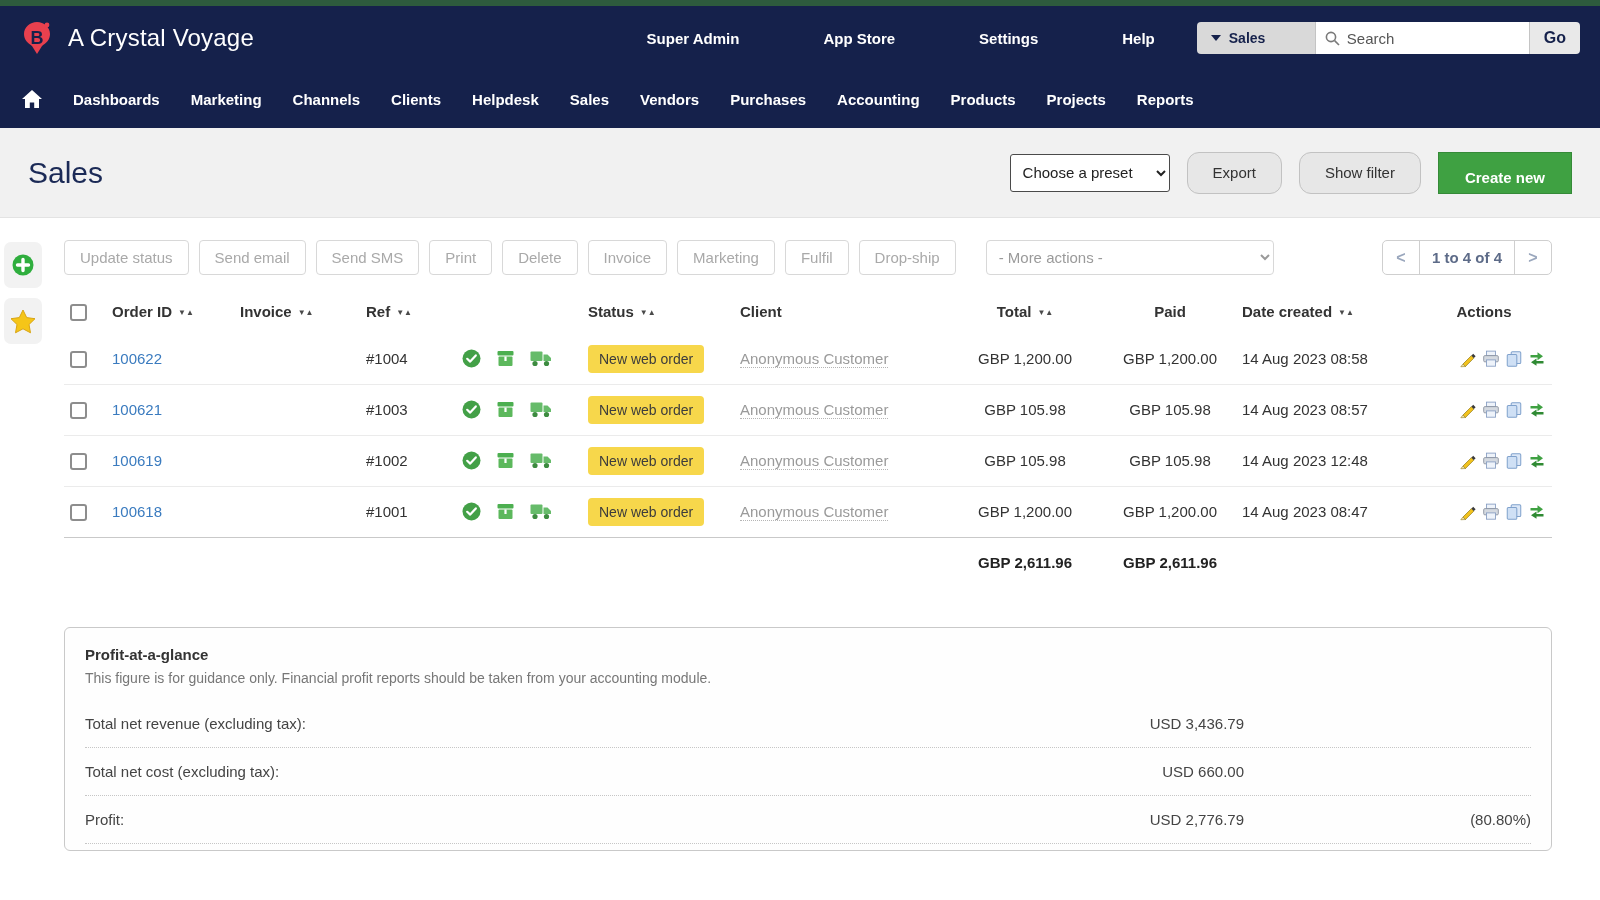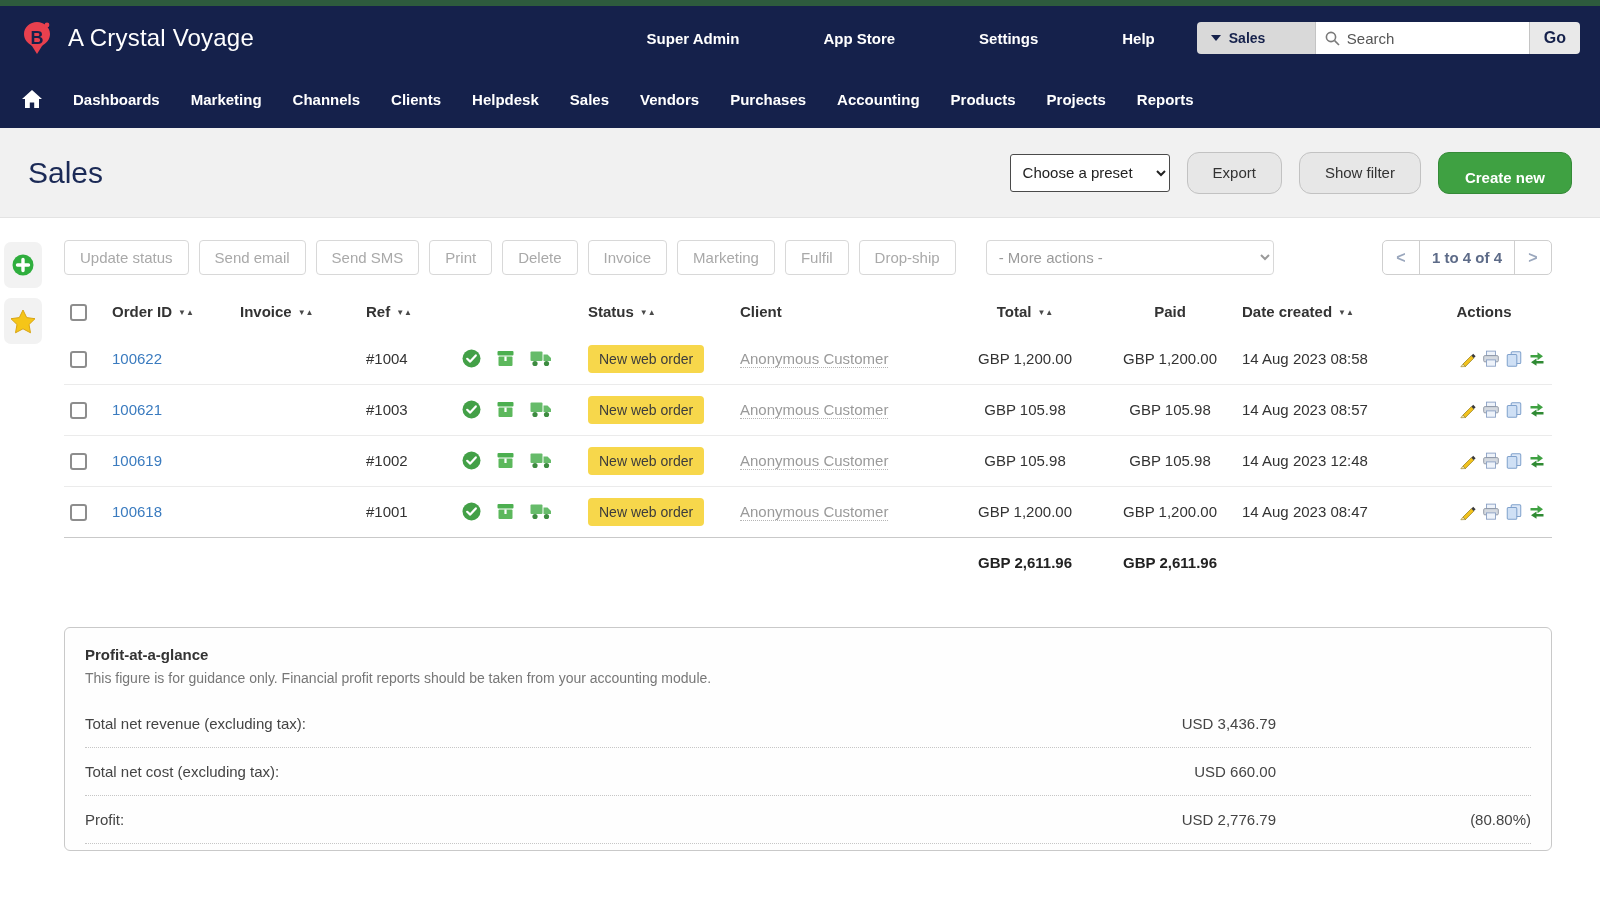--- a/index.html
+++ b/index.html
@@ -23,21 +23,21 @@
   .nav-row { display:flex; align-items:center; height:58px; padding:0 22px; gap:31px; }
   .nav-item { color:#fff; font-weight:bold; font-size:15px; cursor:pointer; white-space:nowrap; }
   .home-btn { display:flex; align-items:center; cursor:pointer; }
 
   
   .title-band { height:90px; background:#f1f1f1; display:flex; align-items:center; padding:0 28px; border-bottom:1px solid #e3e3e3; }
   .page-title { font-size:30px; color:#1b2a56; font-weight:normal; }
   .title-actions { margin-left:auto; display:flex; align-items:center; gap:17px; }
   .preset-select { height:38px; width:160px; border:1px solid #4a4a4a; border-radius:3px; background:#fff; font-size:15px; color:#222; padding:0 8px; font-family:inherit; }
   .btn-plain { height:42px; padding:0 25px; background:#e7e7e7; border:1px solid #c2c2c2; border-radius:12px; font-size:15px; color:#333; cursor:pointer; font-family:inherit; }
-  .btn-green { height:42px; padding:16px 26px; background:#3fa142; border:1px solid #358a38; border-radius:11px; font-size:15px; color:#fff; font-weight:bold; cursor:pointer; font-family:inherit; }
+  .btn-green { height:42px; padding:16px 26px; background:#3fa142; border:1px solid #358a38; border-radius:0; font-size:15px; color:#fff; font-weight:bold; cursor:pointer; font-family:inherit; }
 
   
   .main { position:relative; padding-top:22px; }
   .side-tiles { position:absolute; left:4px; top:24px; display:flex; flex-direction:column; gap:10px; }
   .tile { width:38px; height:46px; background:#f2f2f2; border-radius:7px; display:flex; align-items:center; justify-content:center; cursor:pointer; }
 
   .content { margin:0 48px 0 64px; }
   .actions-row { display:flex; align-items:center; gap:10px; }
   .bulk-btn { height:35px; padding:0 15px; background:#fff; border:1px solid #d8d8d8; border-radius:4px; color:#a9a9a9; font-size:15px; cursor:pointer; white-space:nowrap; font-family:inherit; }
   .more-select { height:35px; width:288px; margin-left:20px; border:1px solid #d8d8d8; border-radius:4px; background:#fff; color:#9a9a9a; font-size:15px; padding:0 8px; font-family:inherit; }
@@ -59,21 +59,21 @@
   .badge { display:inline-block; background:#f7d74b; color:#3c3c3c; font-size:14px; padding:6px 11px; border-radius:4px; }
   .status-icons { display:flex; align-items:center; gap:15px; }
   .action-icons { display:flex; align-items:center; gap:5px; justify-content:flex-end; }
   .action-icons svg { cursor:pointer; }
   .totals-row td { border-top:1px solid #c9c9c9; font-weight:bold; color:#222; padding:16px 6px; font-size:15px; }
 
   
   .profit-panel { margin:40px 48px 0 64px; border:1px solid #c9c9c9; border-radius:6px; padding:18px 20px 6px 20px; background:#fefefe; }
   .profit-title { font-size:15px; font-weight:bold; color:#333; }
   .profit-sub { font-size:14px; color:#777; margin-top:7px; padding-bottom:14px; }
-  .profit-row { display:grid; grid-template-columns:1fr 210px 255px; align-items:center; padding:15px 0; font-size:15px; color:#444; }
+  .profit-row { display:grid; grid-template-columns:1fr 210px 255px; align-items:center; padding:15px 0; font-size:15px; color:#444;gap:32px; }
   .profit-row:first-of-type { border-top:1px solid #ddd; }
   .profit-row + .profit-row { border-top:1px dotted #c6c6c6; }
   .profit-row:last-of-type { border-bottom:1px dotted #c6c6c6; }
   .profit-val { text-align:right; }
   .profit-extra { text-align:right; }
 </style>
 </head>
 <body>
 
 <div class="top-strip"></div>

